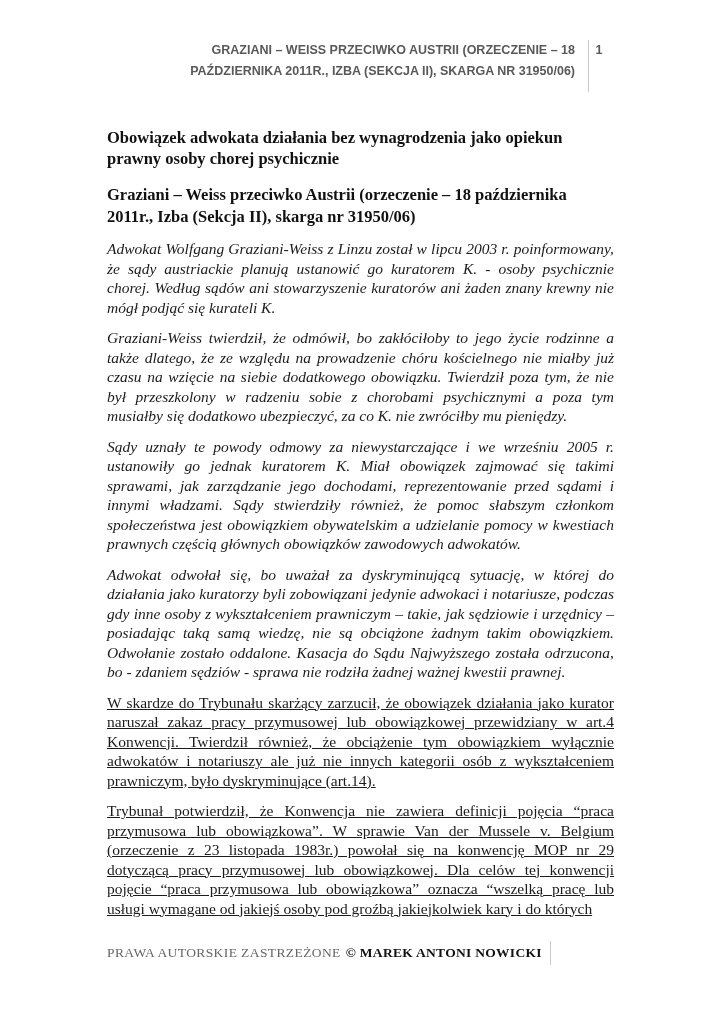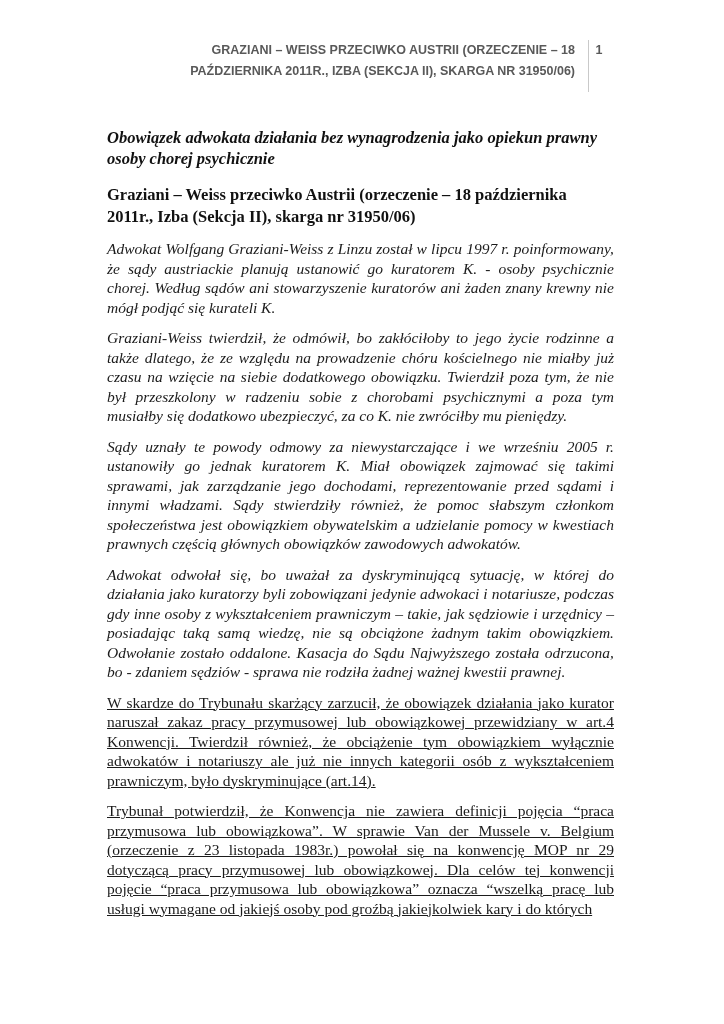--- a/index.html
+++ b/index.html
@@ -58,21 +58,20 @@
     position:absolute;
     top:127px;
     left:107px;
     width:507px;
     color:var(--body-color);
   }
   .doc-title{
     margin:0 0 15px 0;
     font-size:16.5px;
     font-weight:bold;
-    font-style:italic;
     line-height:21px;
     color:#111111;
   }
   .case-heading{
     margin:0 0 12px 0;
     font-size:16.5px;
     font-weight:bold;
     line-height:21.5px;
     color:#111111;
   }
@@ -120,23 +119,28 @@
   <header class="page-header">
     <div class="header-title">GRAZIANI – WEISS PRZECIWKO AUSTRII (ORZECZENIE – 18 PAŹDZIERNIKA 2011R., IZBA (SEKCJA II), SKARGA NR 31950/06)</div>
     <div class="header-divider"></div>
     <div class="header-page-number">1</div>
   </header>
 
   <main class="content">
     <h1 class="doc-title">Obowiązek adwokata działania bez wynagrodzenia jako opiekun prawny osoby chorej psychicznie</h1>
     <h2 class="case-heading">Graziani – Weiss przeciwko Austrii (orzeczenie – 18 października 2011r., Izba (Sekcja II), skarga nr 31950/06)</h2>
     <div id="paragraphs">
-        <p class="para italic">Adwokat Wolfgang Graziani-Weiss z Linzu został w lipcu 1997 r. poinformowany, że sądy austriackie planują ustanowić go kuratorem K. - osoby psychicznie chorej.  Według sądów ani stowarzyszenie kuratorów ani żaden znany krewny nie mógł podjąć się kurateli K.</p>
+        <p class="para italic">Adwokat Wolfgang Graziani-Weiss z Linzu został w lipcu 2003 r. poinformowany, że sądy austriackie planują ustanowić go kuratorem K. - osoby psychicznie chorej.  Według sądów ani stowarzyszenie kuratorów ani żaden znany krewny nie mógł podjąć się kurateli K.</p>
         <p class="para italic">Graziani-Weiss twierdził, że odmówił, bo zakłóciłoby to jego życie rodzinne a także dlatego, że ze względu na prowadzenie chóru kościelnego nie miałby już czasu na wzięcie na siebie dodatkowego obowiązku. Twierdził poza tym, że nie był przeszkolony w radzeniu sobie z chorobami psychicznymi a poza tym musiałby się dodatkowo ubezpieczyć, za co K. nie zwróciłby mu pieniędzy.</p>
         <p class="para italic">Sądy uznały te powody odmowy za niewystarczające i we wrześniu 2005 r. ustanowiły go jednak kuratorem K. Miał obowiązek zajmować się takimi sprawami, jak zarządzanie jego dochodami, reprezentowanie przed sądami i innymi władzami. Sądy stwierdziły również, że pomoc słabszym członkom społeczeństwa jest obowiązkiem obywatelskim a udzielanie pomocy w kwestiach prawnych częścią głównych obowiązków zawodowych adwokatów.</p>
         <p class="para italic">Adwokat odwołał się, bo uważał za dyskryminującą sytuację, w której do działania jako kuratorzy byli zobowiązani jedynie adwokaci i notariusze, podczas gdy inne osoby z wykształceniem prawniczym – takie, jak sędziowie i urzędnicy – posiadając  taką samą wiedzę, nie są obciążone żadnym takim obowiązkiem. Odwołanie zostało oddalone.  Kasacja do Sądu Najwyższego została odrzucona, bo - zdaniem sędziów - sprawa nie rodziła żadnej ważnej kwestii prawnej.</p>
         <p class="para normal">W skardze do Trybunału skarżący zarzucił, że obowiązek działania jako kurator naruszał zakaz pracy przymusowej lub obowiązkowej przewidziany w art.4 Konwencji. Twierdził również, że obciążenie tym obowiązkiem wyłącznie adwokatów i notariuszy ale już nie innych kategorii osób z wykształceniem prawniczym,  było dyskryminujące (art.14).</p>
         <p class="para normal">Trybunał potwierdził, że Konwencja nie zawiera definicji pojęcia “praca przymusowa lub obowiązkowa”. W sprawie Van der Mussele v. Belgium (orzeczenie z 23 listopada 1983r.)  powołał się na konwencję MOP nr 29 dotyczącą pracy przymusowej lub obowiązkowej. Dla celów tej konwencji pojęcie “praca przymusowa lub obowiązkowa” oznacza “wszelką pracę lub usługi wymagane od jakiejś osoby pod groźbą jakiejkolwiek kary i do których</p>
       </div>
   </main>
 
+  <footer class="page-footer">
+    <span class="footer-copyright">PRAWA AUTORSKIE ZASTRZEŻONE</span>
+    <span class="footer-author">© MAREK ANTONI NOWICKI</span>
+    <span class="footer-divider"></span>
+  </footer>
 
 </div>
 
 </body></html>

